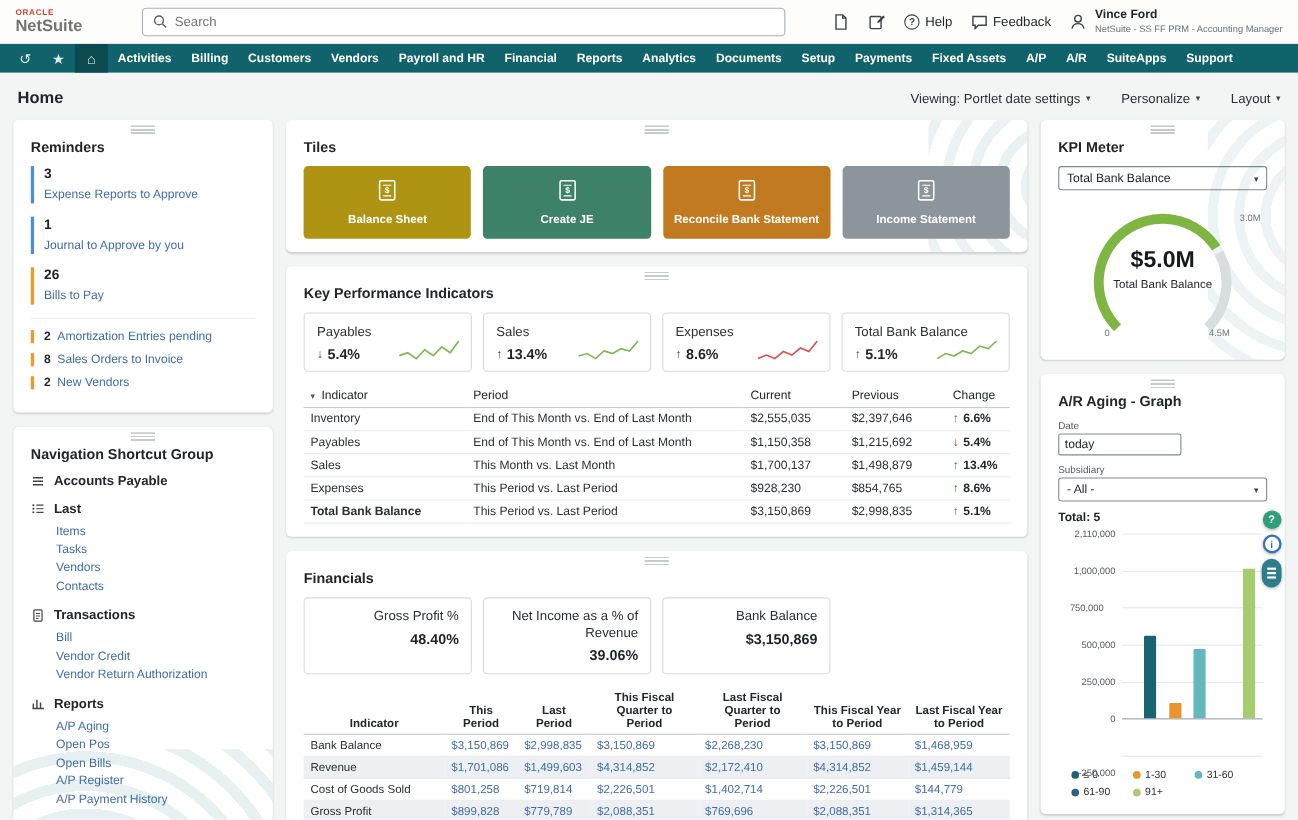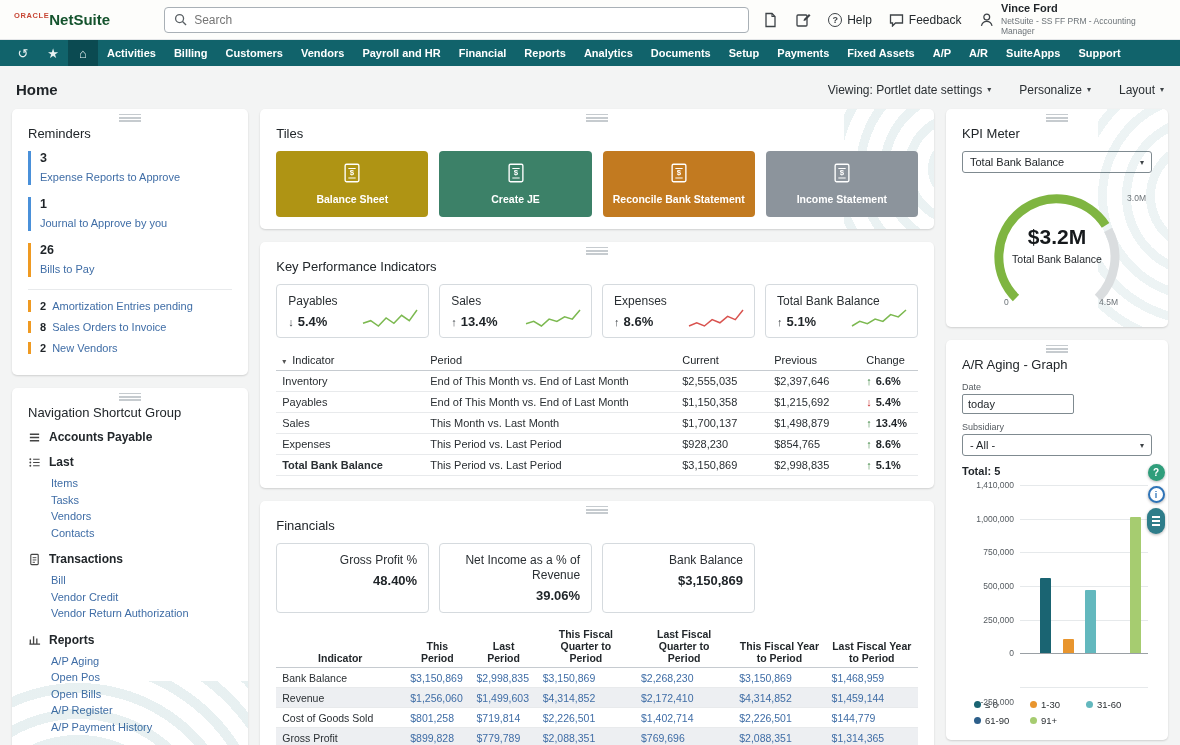--- a/index.html
+++ b/index.html
@@ -2,23 +2,23 @@
 <html><head>
 <meta charset="utf-8">
 <style>
   *{box-sizing:border-box;margin:0;padding:0;}
   html,body{width:1180px;height:745px;overflow:hidden;}
   body{position:relative;background:#F3F4F4;font-family:"Liberation Sans",sans-serif;color:#24292D;}
   a{text-decoration:none;cursor:pointer;}
 
   
   .topbar{height:40px;display:flex;align-items:center;padding:0 14px;background:#FDFDFB;border-bottom:1px solid #E4E6E8;gap:14px;}
-  .logo{display:flex;line-height:1.05;margin-right:40px;cursor:pointer;}
+  .logo{display:flex;flex-direction:column;line-height:1.05;margin-right:40px;cursor:pointer;}
   .logo-oracle{color:#C74634;font-size:7.5px;font-weight:bold;letter-spacing:.6px;}
-  .logo-netsuite{color:#14532d;font-size:15px;font-weight:bold;}
+  .logo-netsuite{color:#737373;font-size:15px;font-weight:bold;}
   .searchbox{flex:0 0 585px;height:26px;border:1px solid #A9B0B6;border-radius:4px;background:#fff;display:flex;align-items:center;padding:0 9px;gap:7px;}
   .searchbox input{border:none;outline:none;flex:1;font-size:12px;font-family:inherit;color:#333;background:transparent;}
   .topbar-right{margin-left:auto;display:flex;align-items:center;gap:17px;}
   .tb-icon{display:flex;align-items:center;cursor:pointer;}
   .tb-item{display:flex;align-items:center;gap:5px;font-size:12px;color:#24292D;cursor:pointer;}
   .qmark{width:14px;height:14px;border:1.4px solid #3E4347;border-radius:50%;font-size:9px;font-weight:bold;display:flex;align-items:center;justify-content:center;color:#3E4347;}
   .user{display:flex;align-items:center;gap:7px;cursor:pointer;}
   .user-text{display:flex;flex-direction:column;line-height:1.25;}
   .user-name{font-size:11px;font-weight:bold;color:#1F2428;}
   .user-role{font-size:8.5px;color:#6B7277;}
@@ -37,21 +37,21 @@
   .hdr-ctl{display:flex;align-items:center;cursor:pointer;}
   .caret{font-size:8px;margin-left:5px;color:#3E4347;}
 
   
   .content{display:flex;gap:12px;padding:2px 12px 0;align-items:flex-start;}
   .col{display:flex;flex-direction:column;}
   .col-left{width:237px;}
   .col-mid{width:676px;}
   .col-right{flex:1;}
   .portlet{position:relative;background:#fff;border-radius:5px;box-shadow:0 1px 2px rgba(0,0,0,.15);padding:17px 16px 12px;margin-bottom:13px;overflow:hidden;}
-  .portlet-title{font-size:13px;font-weight:normal;color:#21262A;margin-bottom:10px;}
+  .portlet-title{font-size:13px;font-weight:bold;color:#21262A;margin-bottom:10px;}
   .grip{position:absolute;top:5px;left:50%;transform:translateX(-50%);width:22px;height:8px;background:repeating-linear-gradient(to bottom,#C6CBCF 0 1.5px,transparent 1.5px 3.2px);cursor:grab;}
   .divider{border-top:1px solid #E8EAEC;margin:10px 0;}
   .portlet-shortcuts::after{content:"";position:absolute;left:0;right:0;bottom:0;height:70px;background:repeating-radial-gradient(circle at 28% 240%,rgba(26,110,120,0.10) 0 10px,transparent 10px 26px);pointer-events:none;}
   .portlet-tiles::after{content:"";position:absolute;top:0;bottom:0;right:0;width:90px;background:repeating-radial-gradient(circle at 130% 50%,rgba(26,110,120,0.09) 0 9px,transparent 9px 24px);pointer-events:none;}
   .portlet-meter::after{content:"";position:absolute;top:0;bottom:0;right:0;width:70px;background:repeating-radial-gradient(circle at 150% 40%,rgba(26,110,120,0.08) 0 9px,transparent 9px 24px);pointer-events:none;}
 
   
   .rem-hl{border-left:3px solid #4A90D9;padding-left:9px;margin-bottom:12px;}
   .rem-count{font-size:12.5px;font-weight:bold;color:#1F2428;margin-bottom:2px;}
   .rem-link{font-size:11px;color:#3F6DA6;}
@@ -487,21 +487,21 @@
               <td class="ind">Bank Balance</td>
               <td class="lnk">$3,150,869</td>
               <td class="lnk">$2,998,835</td>
               <td class="lnk">$3,150,869</td>
               <td class="lnk">$2,268,230</td>
               <td class="lnk">$3,150,869</td>
               <td class="lnk">$1,468,959</td>
             </tr>
             <tr class="striped">
               <td class="ind">Revenue</td>
-              <td class="lnk">$1,256,060</td>
+              <td class="lnk">$1,701,086</td>
               <td class="lnk">$1,499,603</td>
               <td class="lnk">$4,314,852</td>
               <td class="lnk">$2,172,410</td>
               <td class="lnk">$4,314,852</td>
               <td class="lnk">$1,459,144</td>
             </tr>
             <tr>
               <td class="ind">Cost of Goods Sold</td>
               <td class="lnk">$801,258</td>
               <td class="lnk">$719,814</td>
@@ -530,21 +530,21 @@
       <h2 class="portlet-title">KPI Meter</h2>
       <div class="select-box">
         <span>Total Bank Balance</span>
         <span class="caret">▾</span>
       </div>
       <div class="gauge-wrap">
         <svg id="gauge-svg" width="190" height="134" viewBox="0 0 190 134">
             <path d="M 146.2 48.8 A 58 58 0 0 1 136.0 117.0" fill="none" stroke="#DADDDF" stroke-width="9"></path>
             <path d="M 54.0 117.0 A 58 58 0 1 1 143.6 44.4" fill="none" stroke="#7FB541" stroke-width="9"></path>
           </svg>
-        <div class="gauge-value">$3.2M</div>
+        <div class="gauge-value">$5.0M</div>
         <div class="gauge-caption">Total Bank Balance</div>
         <span class="gauge-min">0</span>
         <span class="gauge-max">4.5M</span>
         <span class="gauge-tick">3.0M</span>
       </div>
     </section>
 
     <section class="portlet">
       <div class="grip"></div>
       <h2 class="portlet-title">A/R Aging - Graph</h2>
@@ -555,25 +555,25 @@
       <div class="field">
         <label class="field-label">Subsidiary</label>
         <div class="select-box">
           <span>- All -</span>
           <span class="caret">▾</span>
         </div>
       </div>
       <div class="ar-total">Total: 5</div>
       <div id="ar-plot" class="ar-plot">
           <div class="gridline" style="top: 0%;"></div>
-          <span class="ytick" style="top: 0%;">1,410,000</span>
+          <span class="ytick" style="top: 0%;">2,110,000</span>
           <div class="gridline" style="top: 16.6667%;"></div>
           <span class="ytick" style="top: 16.6667%;">1,000,000</span>
           <div class="gridline" style="top: 33.3333%;"></div>
-          <span class="ytick" style="top: 33.3333%;">750,000</span>
+          <span class="ytick" style="top: 33.3333%; text-align: center;">750,000</span>
           <div class="gridline" style="top: 50%;"></div>
           <span class="ytick" style="top: 50%;">500,000</span>
           <div class="gridline" style="top: 66.6667%;"></div>
           <span class="ytick" style="top: 66.6667%;">250,000</span>
           <div class="gridline zero" style="top: 83.3333%;"></div>
           <span class="ytick" style="top: 83.3333%;">0</span>
           <div class="gridline" style="top: 100%;"></div>
           <span class="ytick" style="top: 100%; margin-top: 15px;">-250,000</span>
           <div class="bar" style="background: rgb(26, 100, 114); height: 37.3333%; bottom: 16.6667%; left: 16%;"></div>
           <div class="bar" style="background: rgb(232, 149, 46); height: 7.33333%; bottom: 16.6667%; left: 33.5%;"></div>

